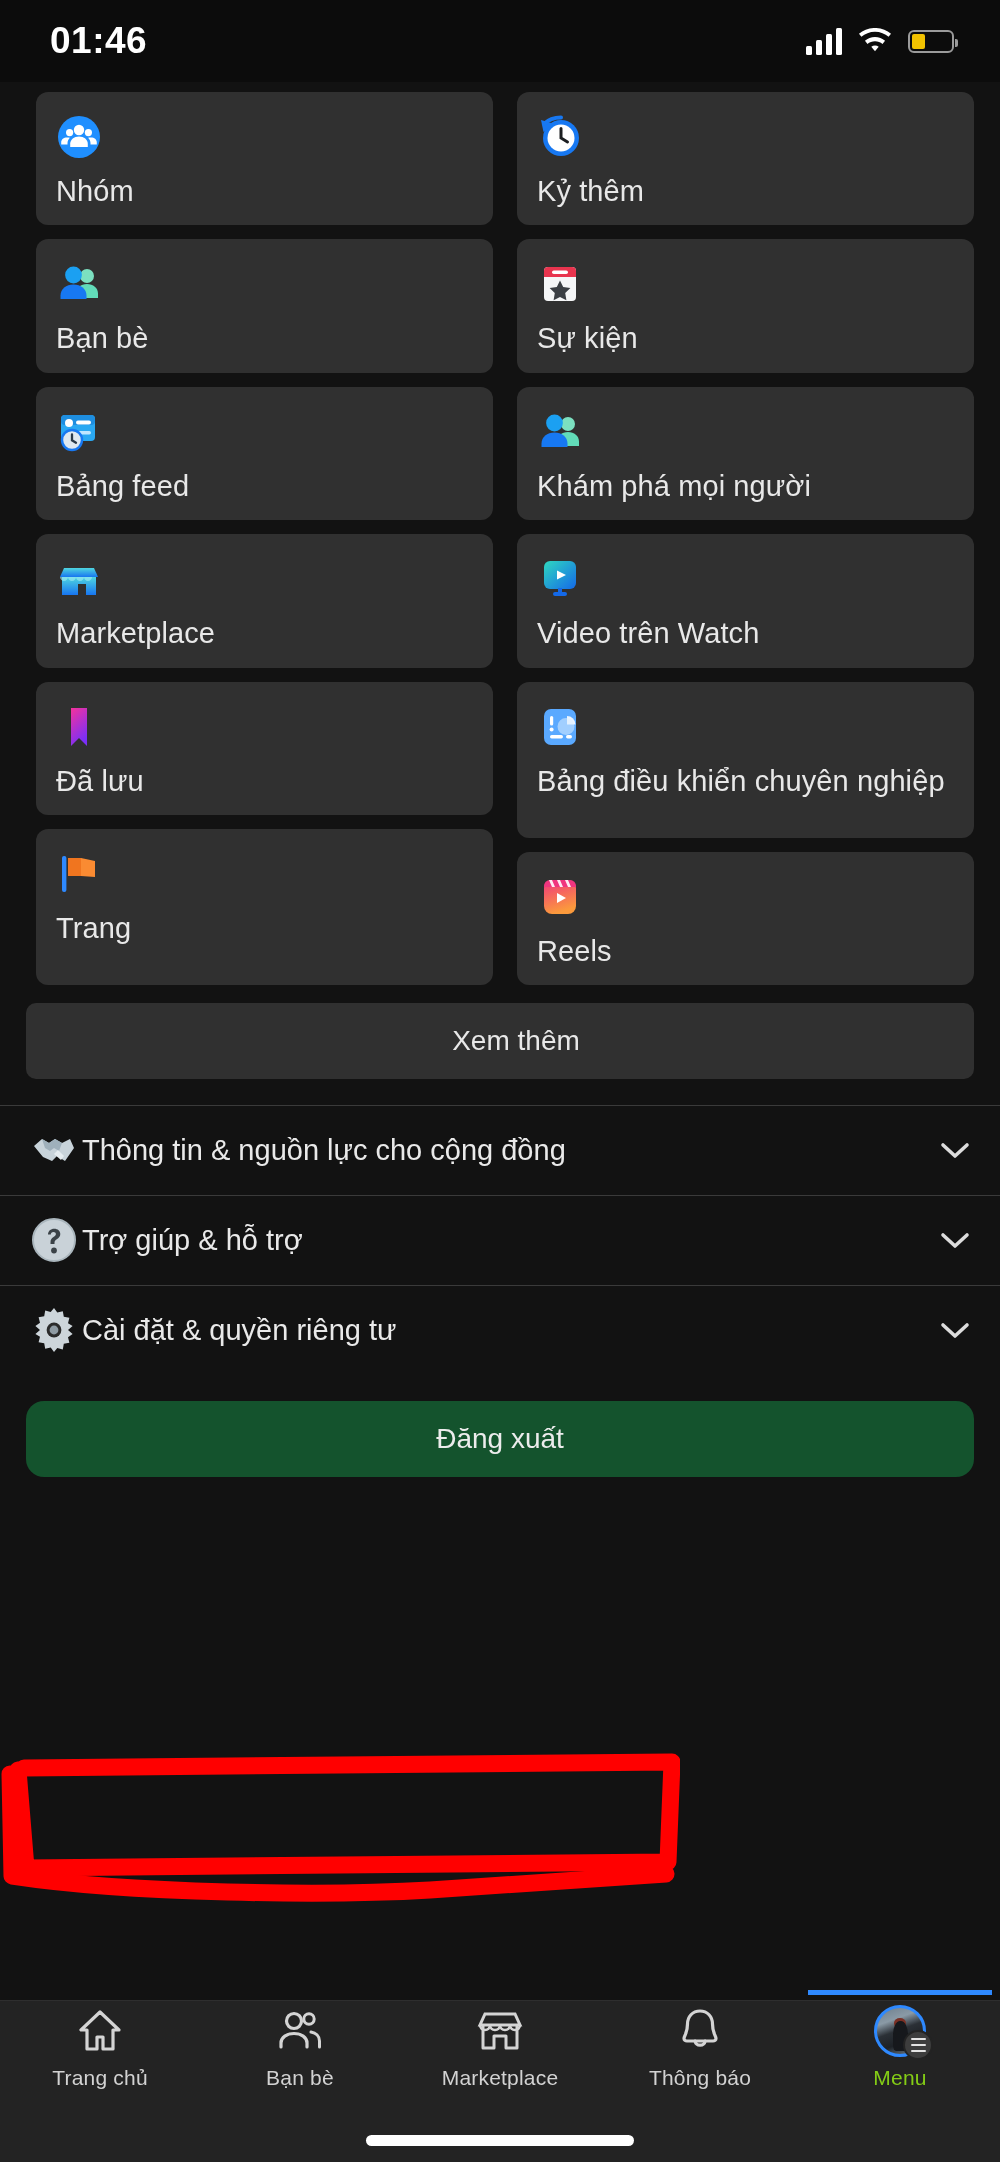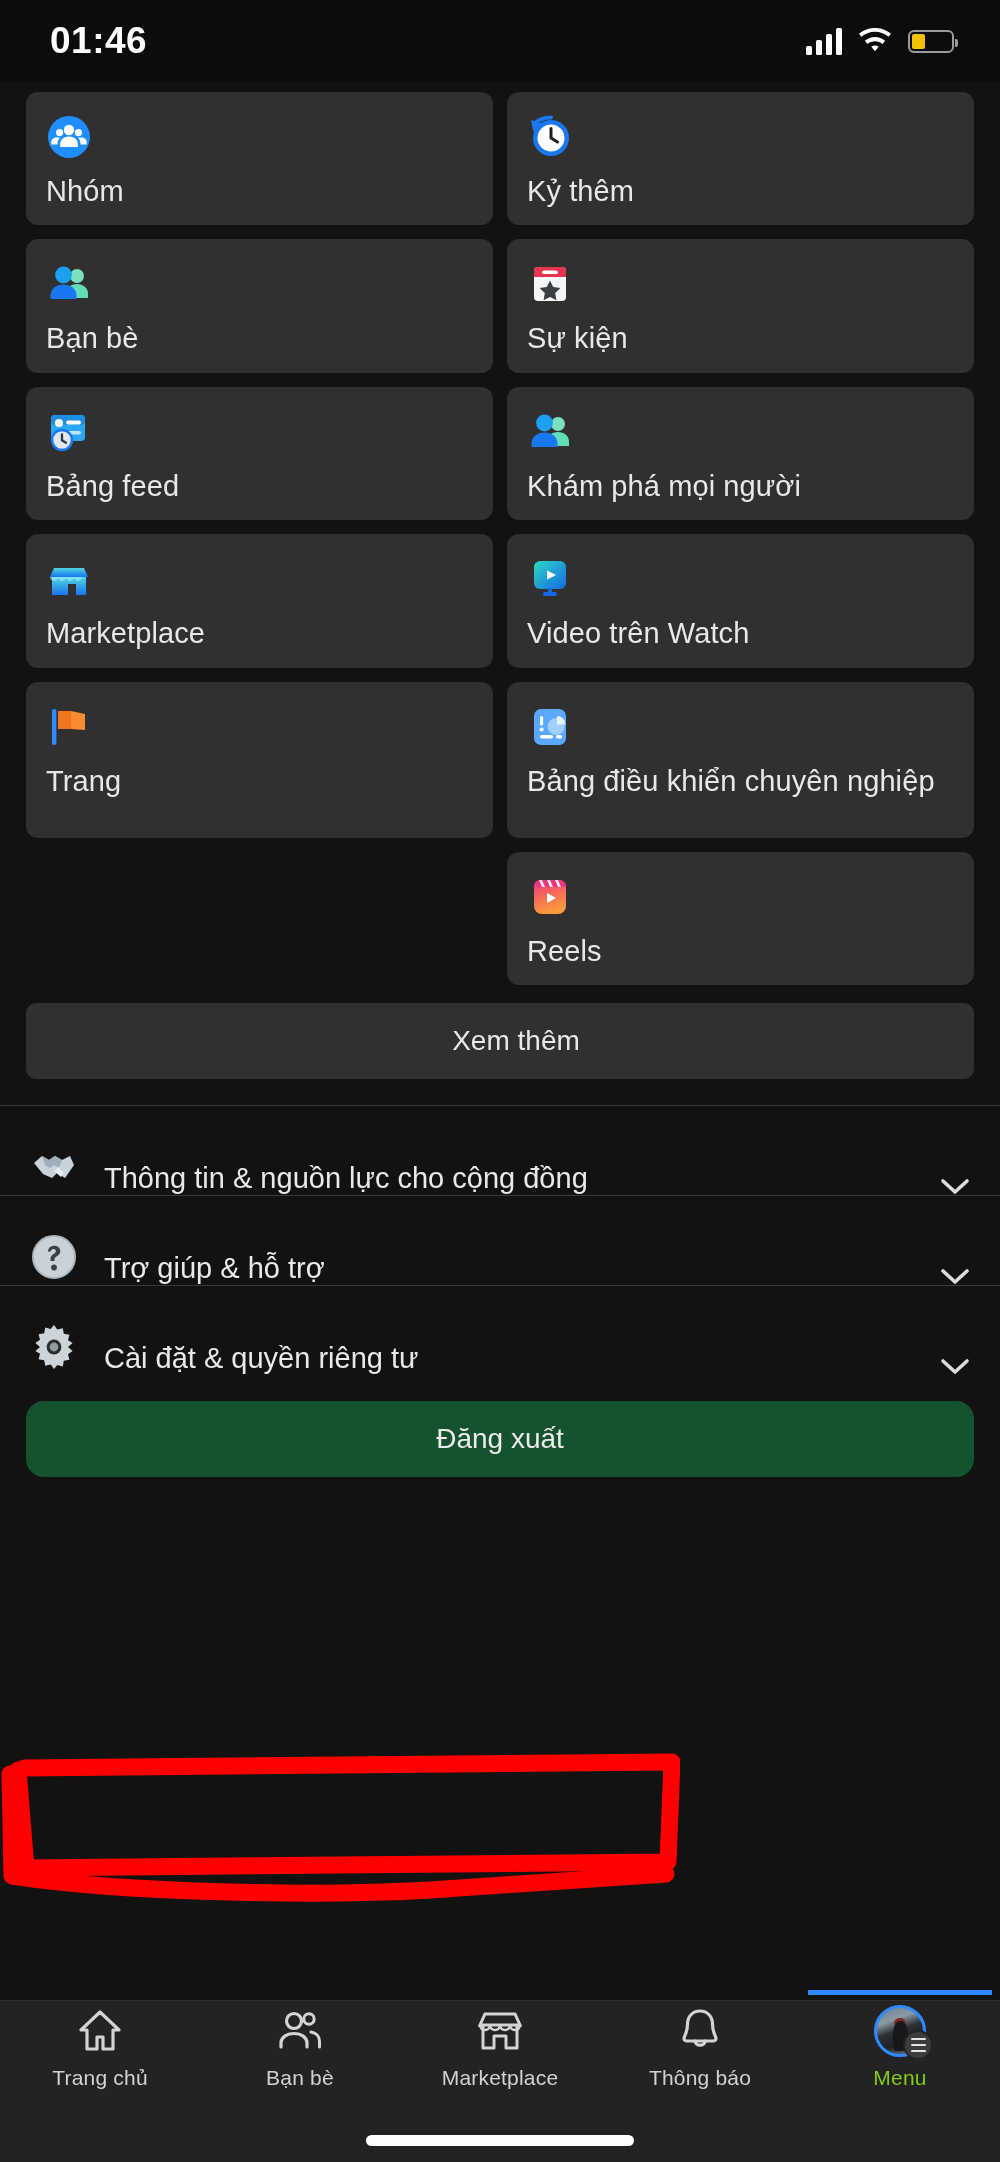--- a/index.html
+++ b/index.html
@@ -57,21 +57,21 @@
     padding: 10px 26px 0 26px;
     display: flex; gap: 14px;
   }
   .col { flex: 1 1 0; display: flex; flex-direction: column; gap: 14px; }
   .col.right { padding-top: 0; }
   .card {
     background: #303030;
     border-radius: 12px;
     padding: 22px 20px 16px 20px;
     min-height: 126px;
-    display: flex; flex-direction: column; justify-content: flex-start;
+    display: flex; flex-direction: column; justify-content: flex-start; margin-left: 10px;
   }
   .card .ic { height: 46px; margin-bottom: 14px; display: flex; align-items: flex-start; }
   .card .lbl {
     color: #e8e8e8; font-size: 29px; line-height: 1.22;
     letter-spacing: 0.1px;
   }
   .card.tall { min-height: 156px; }
 
   
   .ic svg { display: block; }
@@ -80,22 +80,22 @@
   .seemore-wrap { padding: 18px 26px 26px 26px; }
   .seemore {
     background: #303030; border-radius: 10px;
     height: 76px; display: flex; align-items: center; justify-content: center;
     color: #e8e8e8; font-size: 28px; padding-left: 32px;
   }
 
   
   .sep { height: 1px; background: #3a3a3a; }
   .lrow {
-    height: 89px; display: flex; align-items: flex-end;
-    padding: 0 30px 0 26px; gap: 22px; position: relative;
+    height: 89px; display: flex; align-items: center;
+    padding: 0 30px 0 26px; position: relative;
   }
   .lrow .lic { width: 56px; height: 56px; flex: 0 0 56px; display: flex; align-items: center; justify-content: center; }
   .lrow .ltxt { flex: 1 1 auto; color: #e9e9e9; font-size: 29px; }
   .chev { width: 30px; height: 18px; flex: 0 0 30px; }
 
   
   .logout-wrap { padding: 26px 26px 0 26px; }
   .logout {
     background: #14532d; border-radius: 18px;
     height: 76px; display: flex; align-items: center; justify-content: center;
@@ -238,20 +238,34 @@
               </linearGradient>
                 </defs>
               <path d="M8 12h30l4 9H4l4-9z" fill="url(#mkt)"></path>
               <path d="M6 21h34v18H30V28h-8v11H6V21z" fill="url(#mkt)"></path>
               <path d="M4 21c0 2.2 1.8 4 4 4s4-1.8 4-4H4zm8 0c0 2.2 1.8 4 4 4s4-1.8 4-4h-8zm8 0c0 2.2 1.8 4 4 4s4-1.8 4-4h-8zm8 0c0 2.2 1.8 4 4 4s4-1.8 4-4h-8z" fill="#9ee9f2" opacity=".65"></path>
             </svg>
           </div>
           <div class="lbl">Marketplace</div>
         </div>
 
+        <div class="card">
+          <div class="ic">
+            <svg width="46" height="46" viewBox="0 0 46 46">
+              <defs>
+                  <linearGradient id="bm" x1="0" y1="0" x2="0.4" y2="1">
+                <stop offset="0" stop-color="#f5329c"></stop>
+                    <stop offset="1" stop-color="#7b2ff7"></stop>
+              </linearGradient>
+                </defs>
+              <path d="M15 4h16v38l-8-8-8 8V4z" fill="url(#bm)"></path>
+            </svg>
+          </div>
+          <div class="lbl">Đã lưu</div>
+        </div>
 
         <div class="card tall">
           <div class="ic">
             <svg width="46" height="46" viewBox="0 0 46 46">
               <rect x="6" y="5" width="4.4" height="36" rx="2" fill="#2e89ff"></rect>
               <path d="M12 7h13v18H12z" fill="#f0751f"></path>
               <path d="M25 7l14 3v16l-14 -1V7z" fill="#fa8b32"></path>
             </svg>
           </div>
           <div class="lbl">Trang</div>

